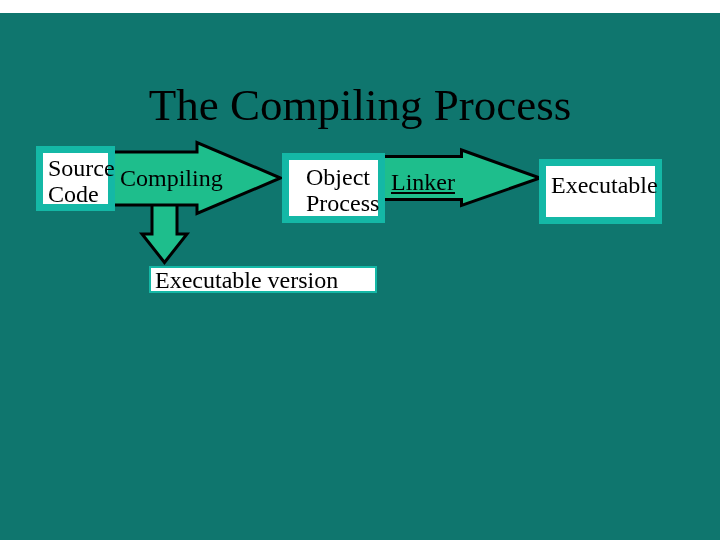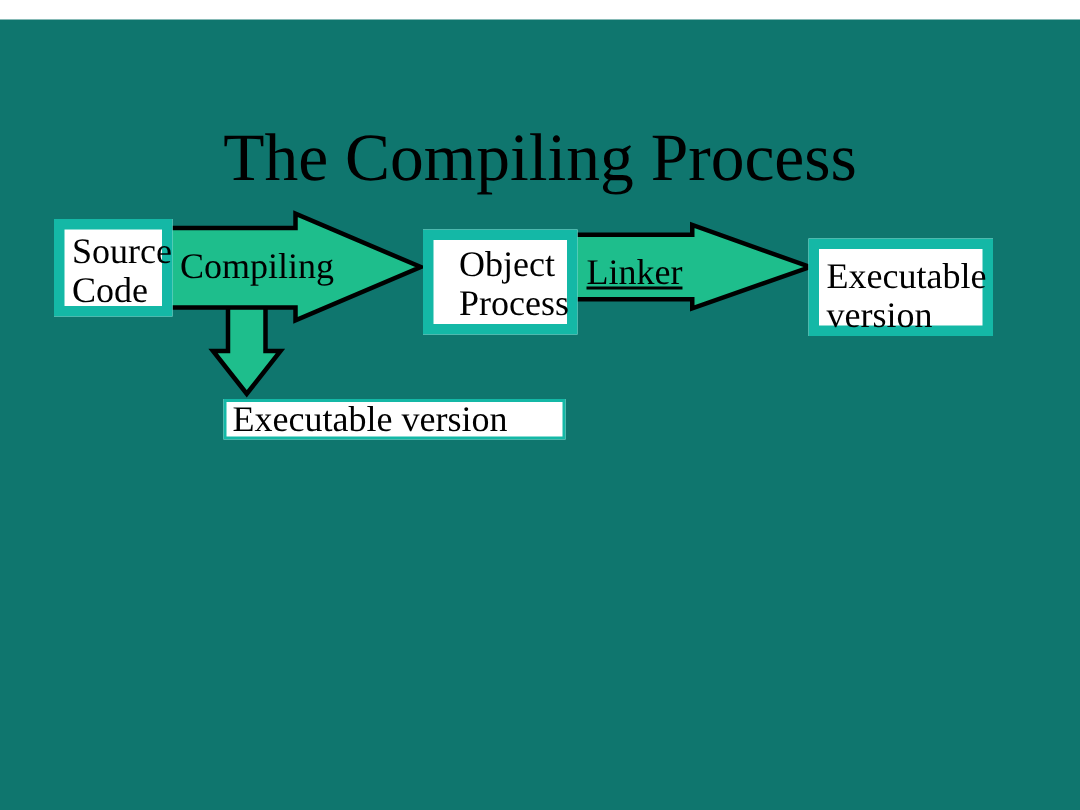--- a/index.html
+++ b/index.html
@@ -81,21 +81,20 @@
     <div>Code</div>
   </div>
 
   <div class="dbox box-object">
     <div>Object</div>
     <div>Process</div>
   </div>
 
   <div class="dbox box-executable">
     <div>Executable</div>
-    <div>version</div>
   </div>
 
   <div class="dbox box-assembler">
     <span>Executable version</span>
   </div>
 
   <div class="arrow-label label-compiler">Compiling</div>
 
   <div class="arrow-label label-linker">Linker</div>
 

